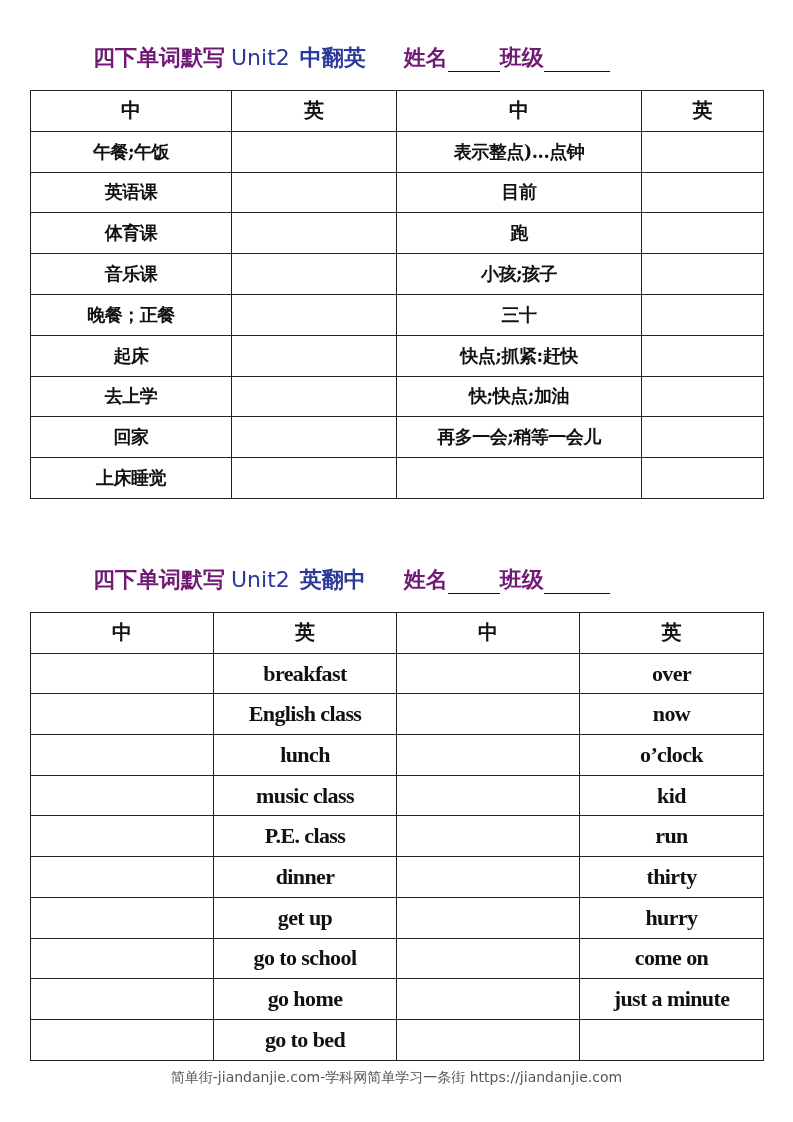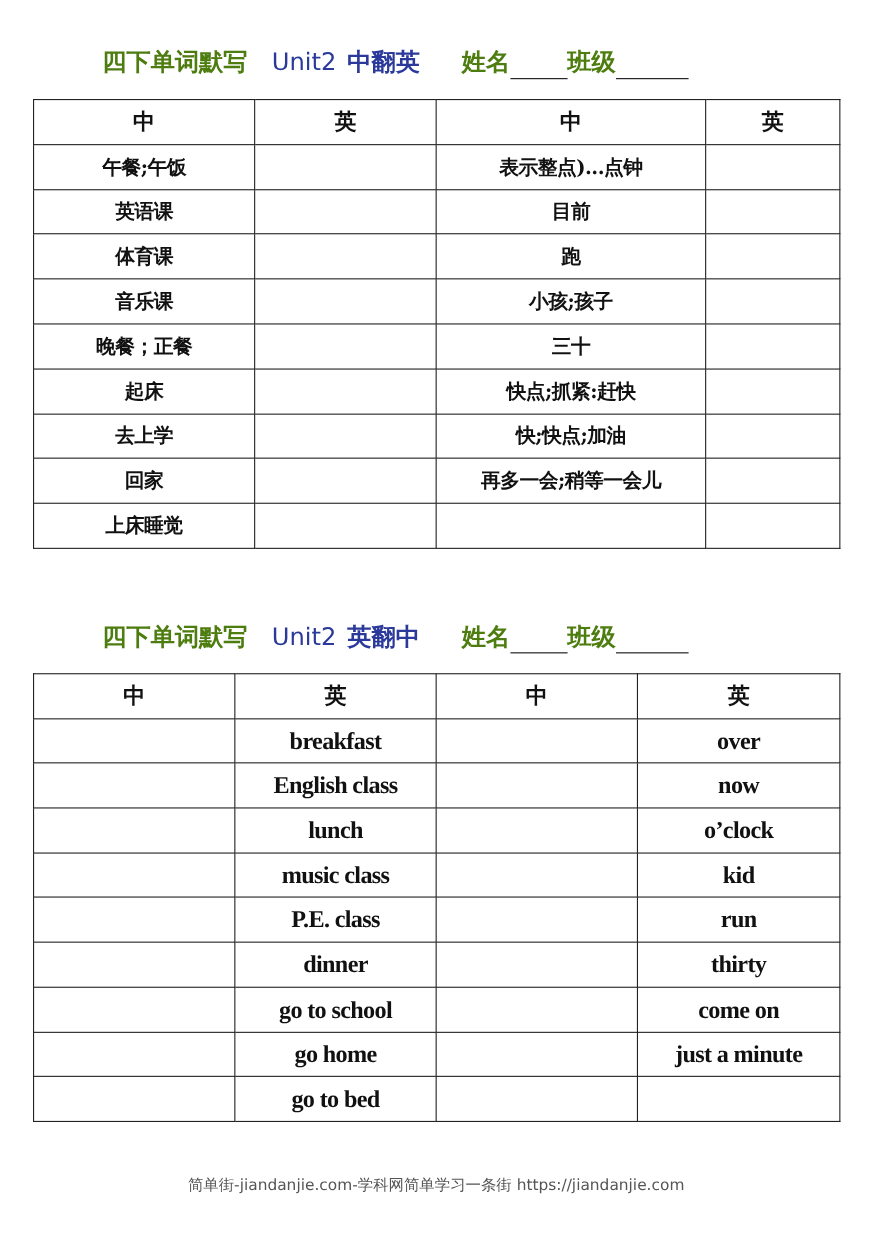--- a/index.html
+++ b/index.html
@@ -18,25 +18,25 @@
     .title {
       position: absolute;
       left: 93px;
       height: 36px;
       line-height: 36px;
       font-size: 22px;
       font-weight: bold;
       white-space: nowrap;
       font-family: "DejaVu Sans", sans-serif;
     }
-    .title .plain { color: #4d7c0f; }
+    .title .plain { color: #701a75; }
     .title .unit {
       color: #2b3a9a;
       font-weight: normal;
-      margin-left: 22px;
+      margin-left: 6px;
       font-family: "DejaVu Sans", sans-serif;
     }
     .title .dir {
       color: #2b3a9a;
       margin-left: 10px;
     }
     .title .field {
       margin-left: 38px;
     }
     .title .blank {
@@ -232,20 +232,26 @@
         <td class="en">run</td>
       </tr>
       <tr>
         <td class="cn blank-cell"></td>
         <td class="en">dinner</td>
         <td class="cn blank-cell"></td>
         <td class="en">thirty</td>
       </tr>
       <tr>
         <td class="cn blank-cell"></td>
+        <td class="en">get up</td>
+        <td class="cn blank-cell"></td>
+        <td class="en">hurry</td>
+      </tr>
+      <tr>
+        <td class="cn blank-cell"></td>
         <td class="en">go to school</td>
         <td class="cn blank-cell"></td>
         <td class="en">come on</td>
       </tr>
       <tr>
         <td class="cn blank-cell"></td>
         <td class="en">go home</td>
         <td class="cn blank-cell"></td>
         <td class="en">just a minute</td>
       </tr>

